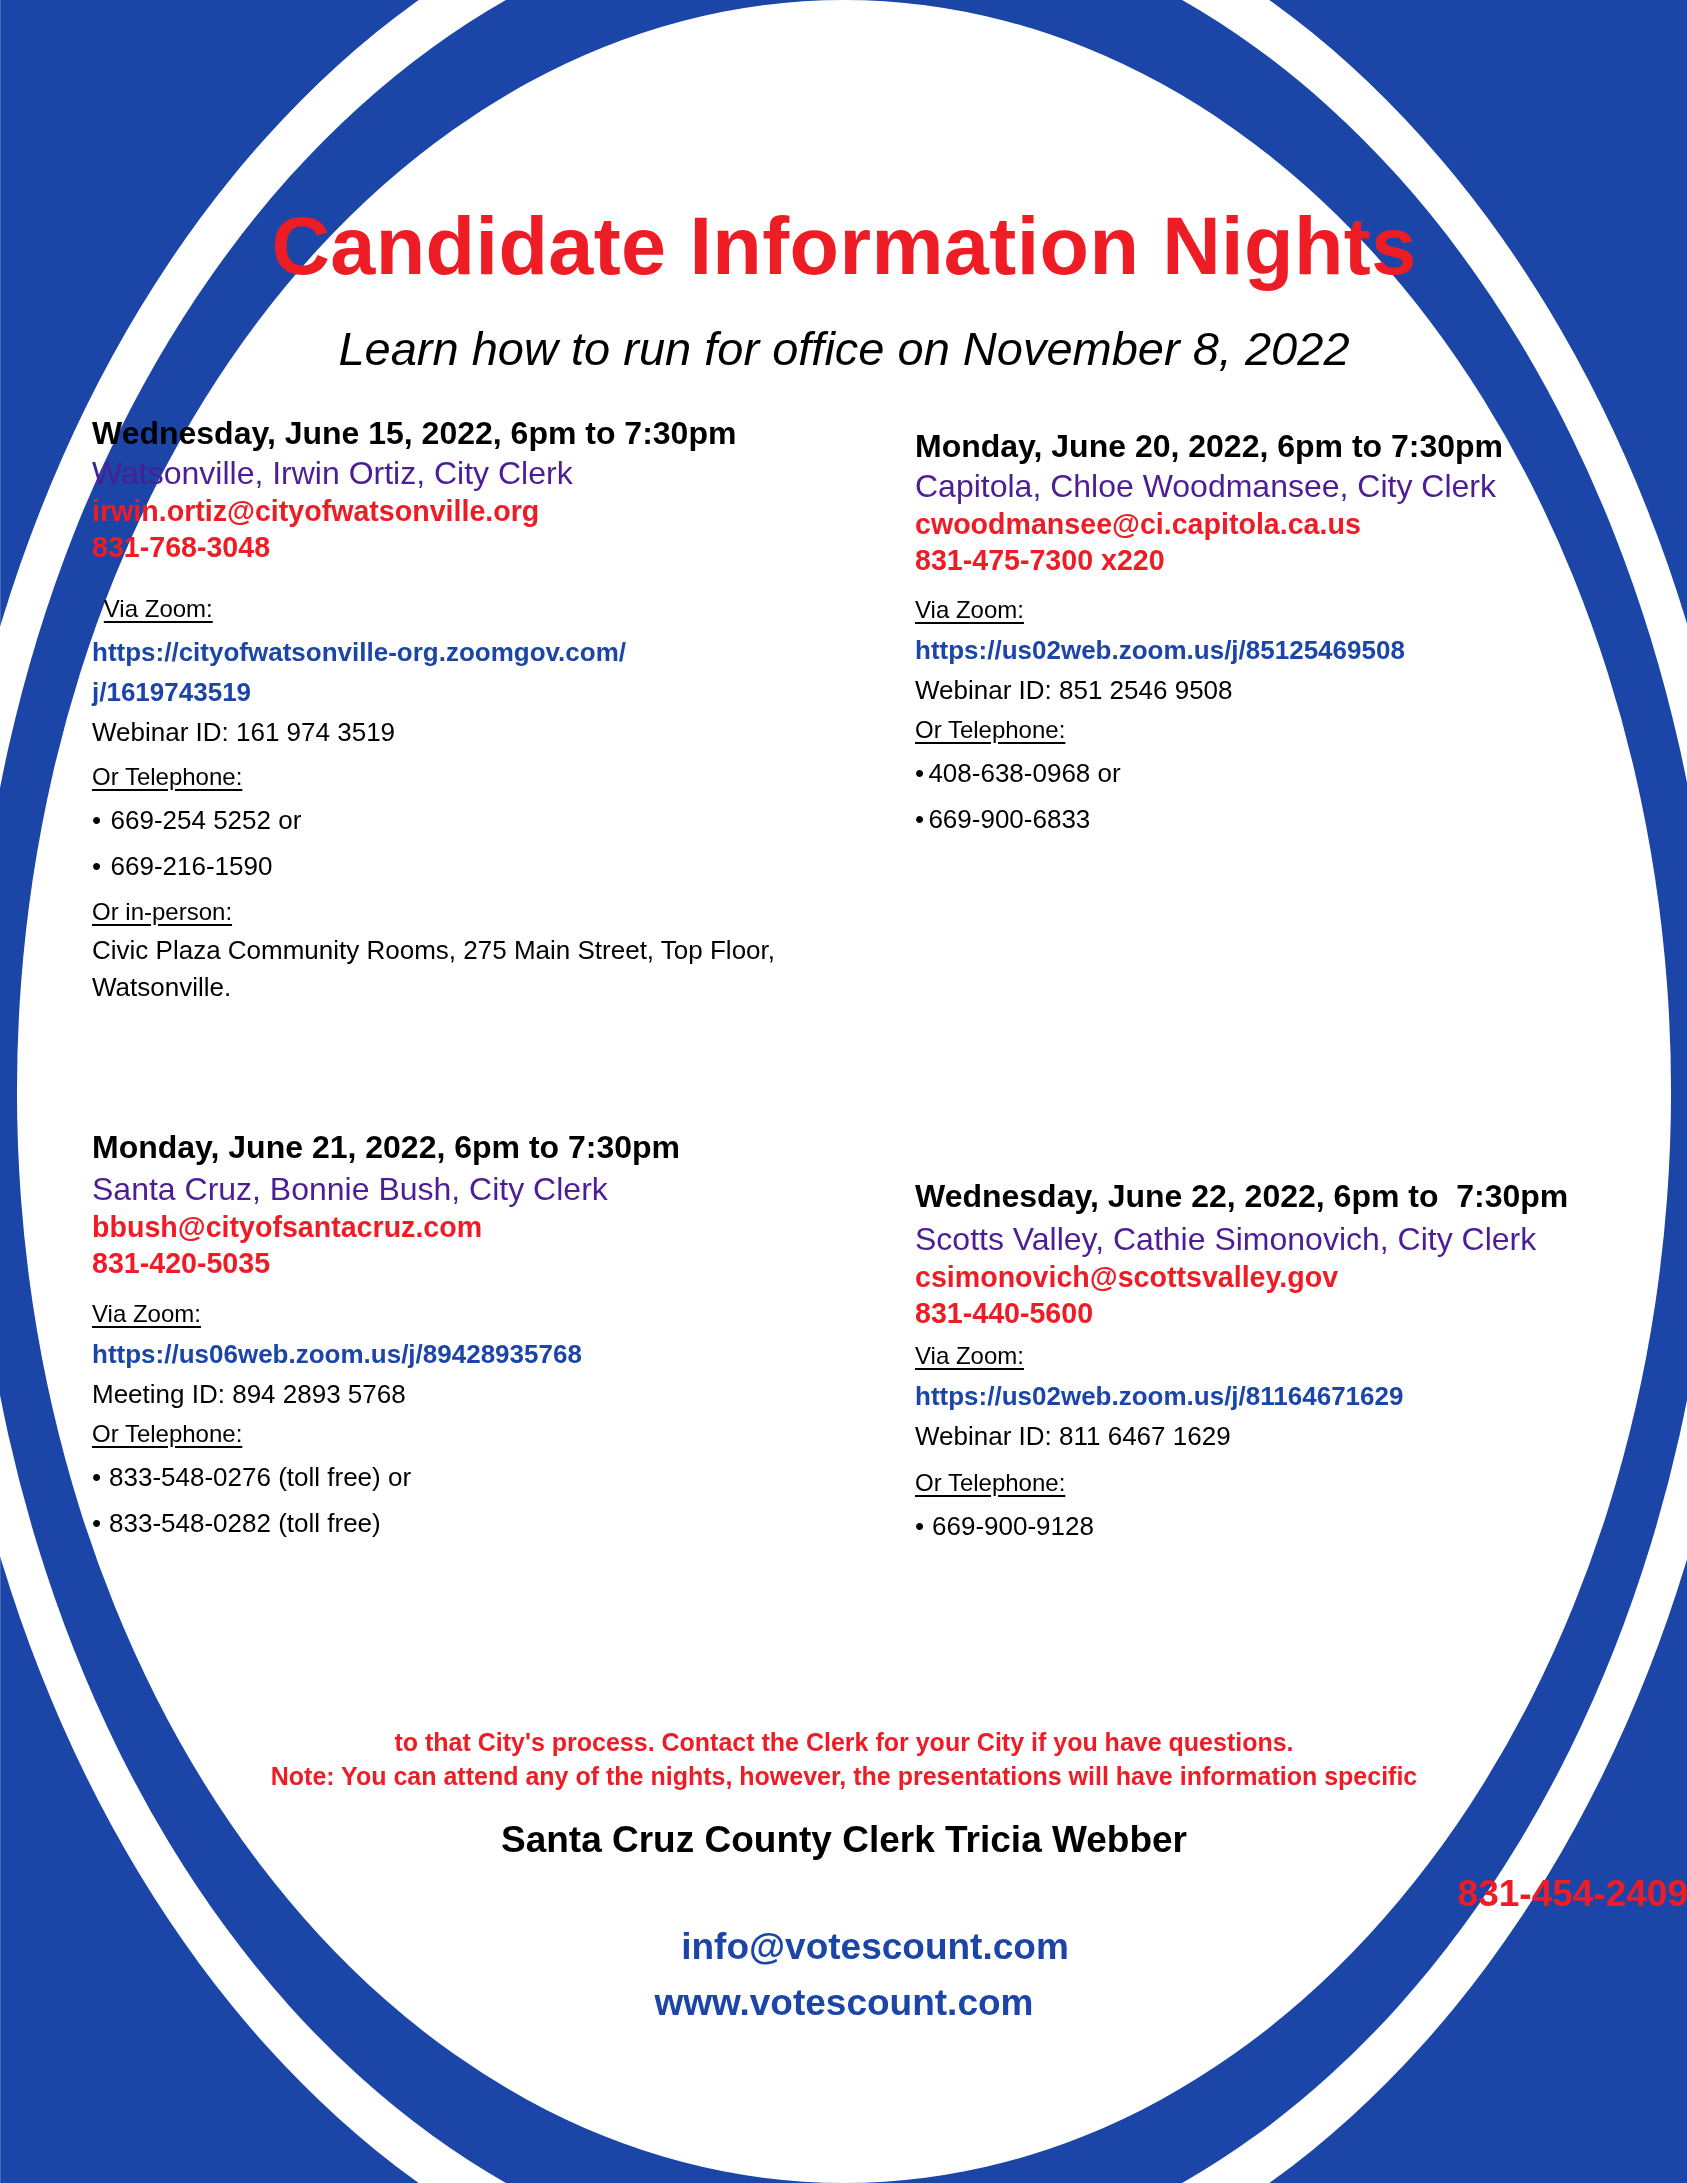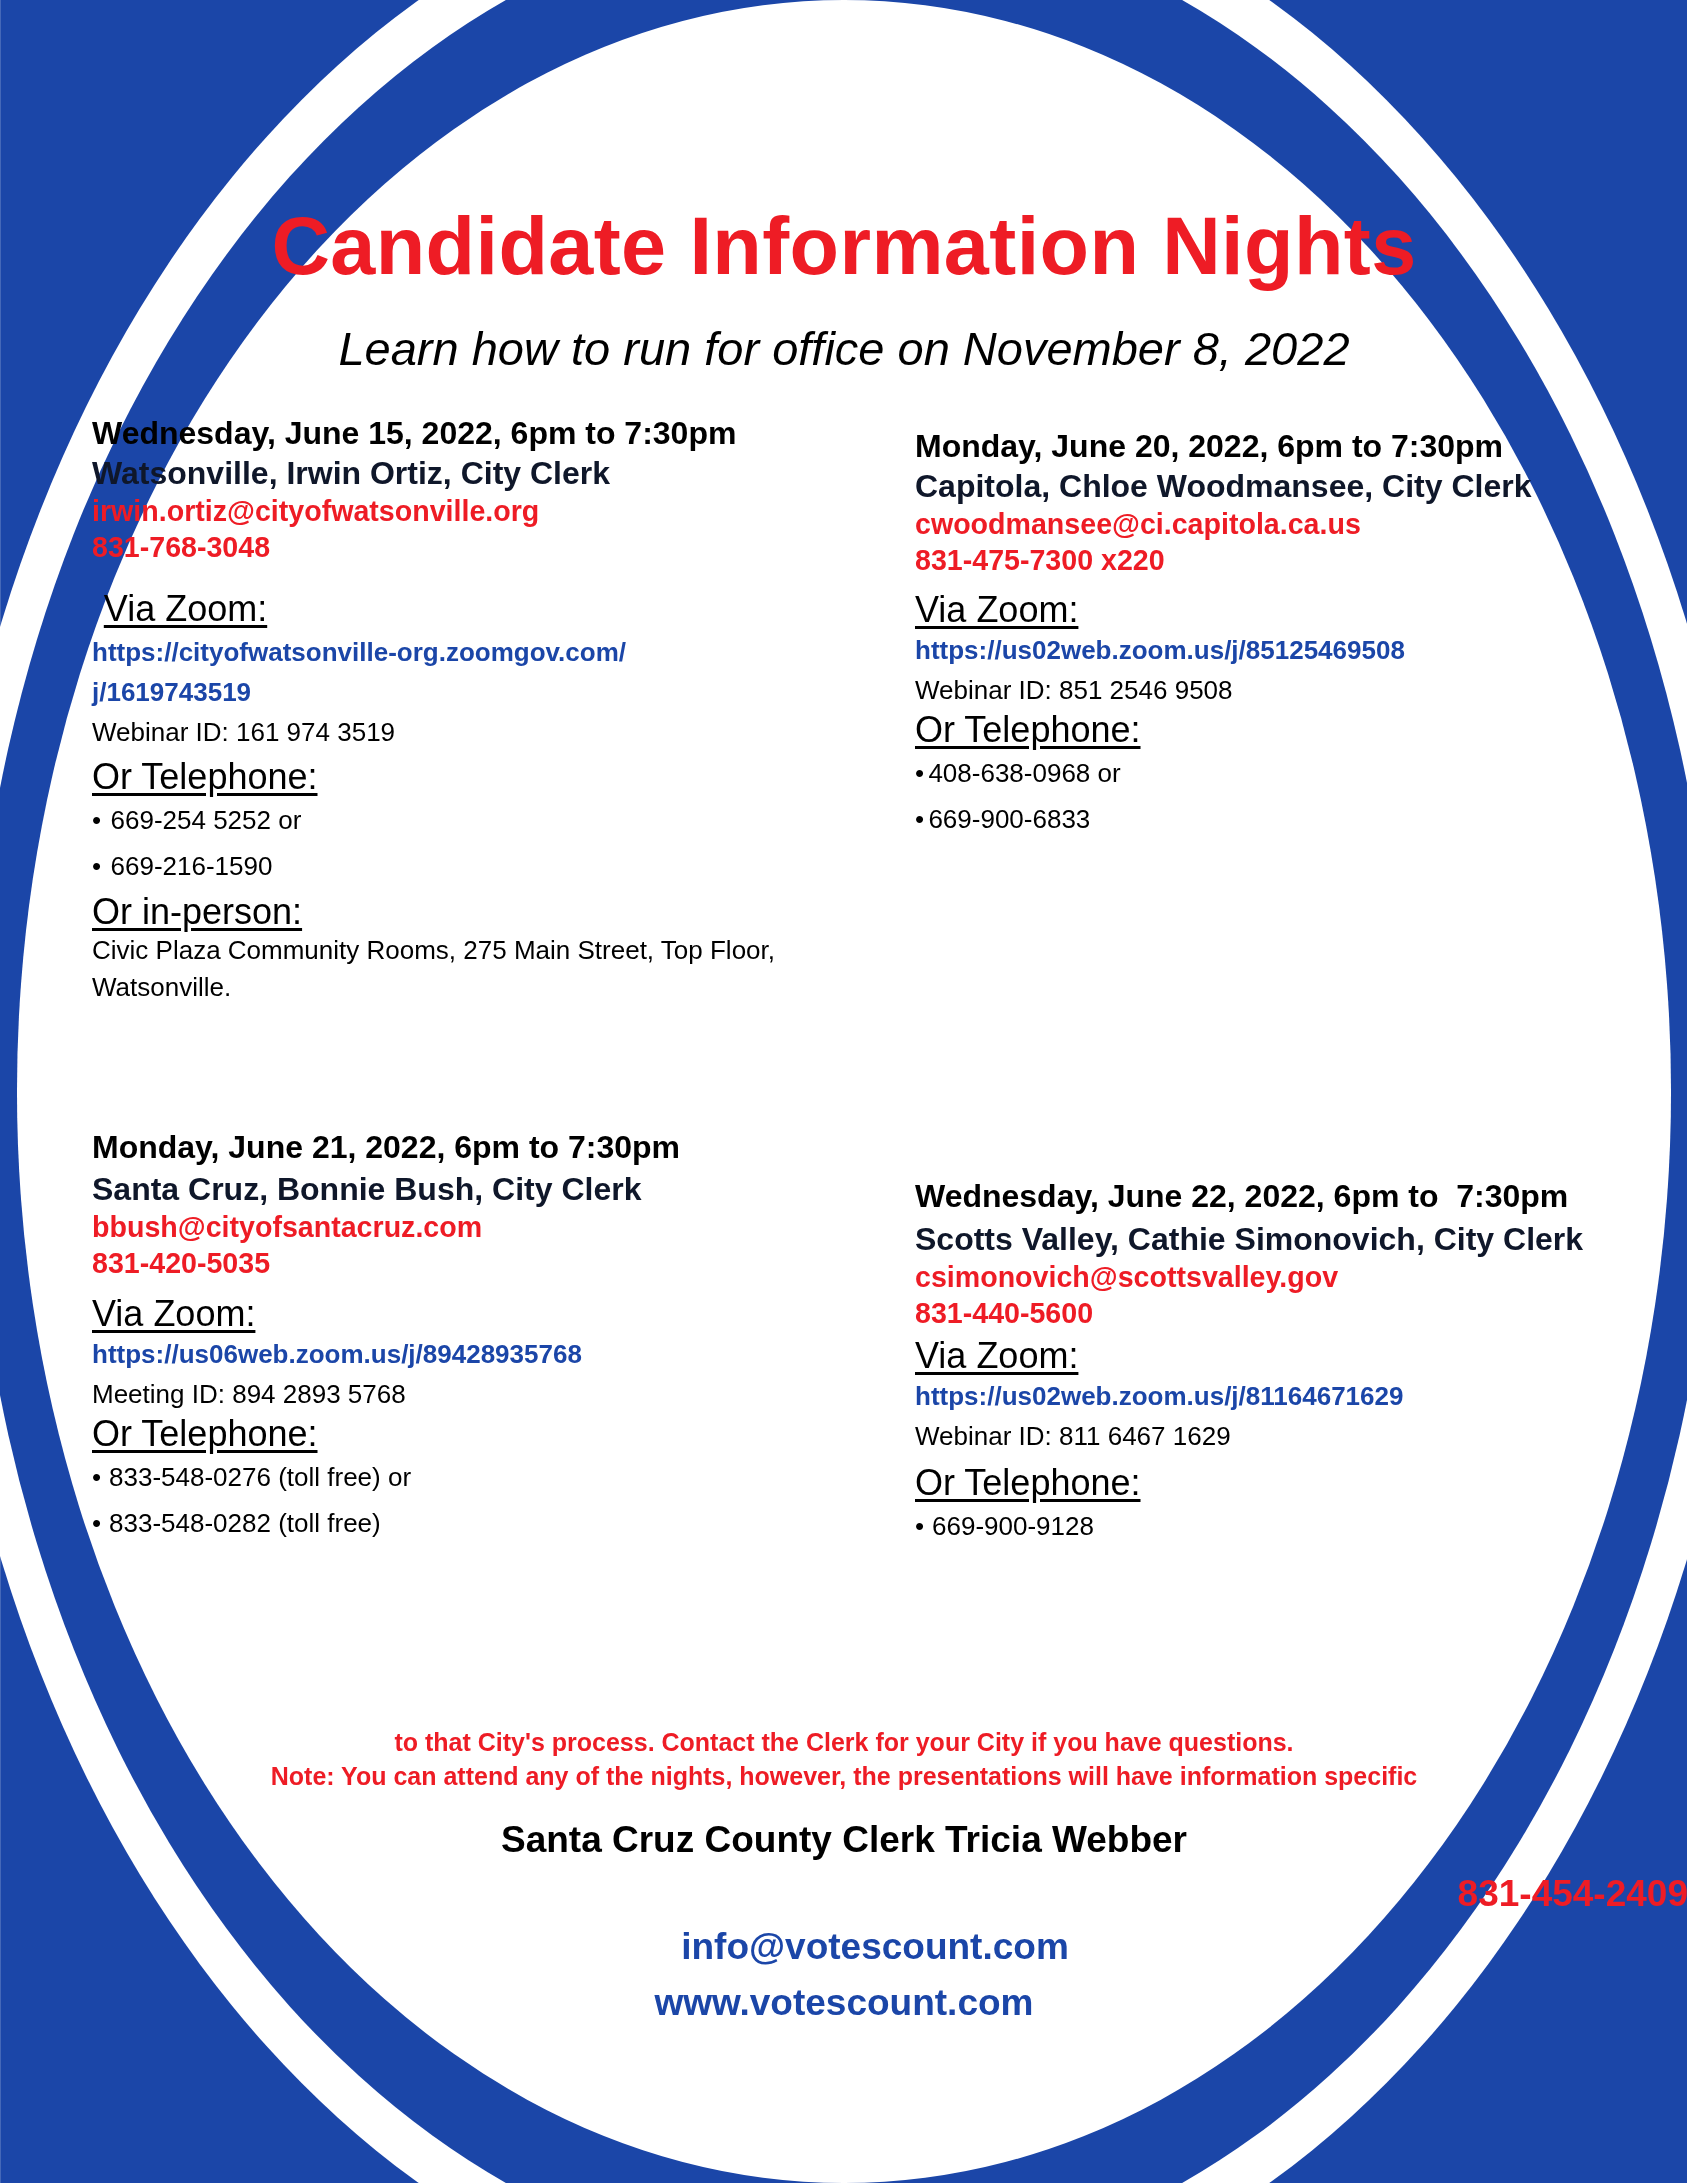--- a/index.html
+++ b/index.html
@@ -15,24 +15,24 @@
     position: absolute; left: 0; width: 1688px; top: 200px; text-align: center;
     font-weight: bold; font-size: 81px; color: #ee1c25; letter-spacing: 0.4px;
   }
   .subtitle {
     position: absolute; left: 0; width: 1688px; top: 321px; text-align: center;
     font-style: italic; font-size: 47px; color: #000;
   }
 
   .event { position: absolute; }
   .event .date { font-weight: bold; font-size: 32px; color: #000; line-height: 39px; white-space: nowrap; }
-  .event .city { font-weight: bold; font-size: 32px; color: #0f172a; line-height: 40px; white-space: nowrap; }
+  .event .city { font-weight: normal; font-size: 32px; color: #4c1d95; line-height: 40px; white-space: nowrap; }
   .event .contact { font-weight: bold; font-size: 28.6px; color: #ee1c25; line-height: 36px; white-space: nowrap; }
   .event .section {
-    font-size: 36px; color: #000; text-decoration: underline; text-underline-offset: 4.2px;
+    font-size: 24px; color: #000; text-decoration: underline; text-underline-offset: 4.2px;
     line-height: 40px; white-space: nowrap;
   }
   .event .link { font-weight: bold; font-size: 26px; color: #1b46a8; line-height: 40px; white-space: nowrap; }
   .event .plain { font-size: 26px; color: #000; line-height: 40px; white-space: nowrap; }
   .event .phone { font-size: 26px; color: #000; line-height: 46px; white-space: nowrap; }
   .event .phone .bullet { display: inline-block; width: 18.5px; }
   .event .addr { font-size: 26px; color: #000; line-height: 37px; width: 689px; }
 
   .note {
     position: absolute; left: 0; width: 1688px; top: 1725px; text-align: center;

